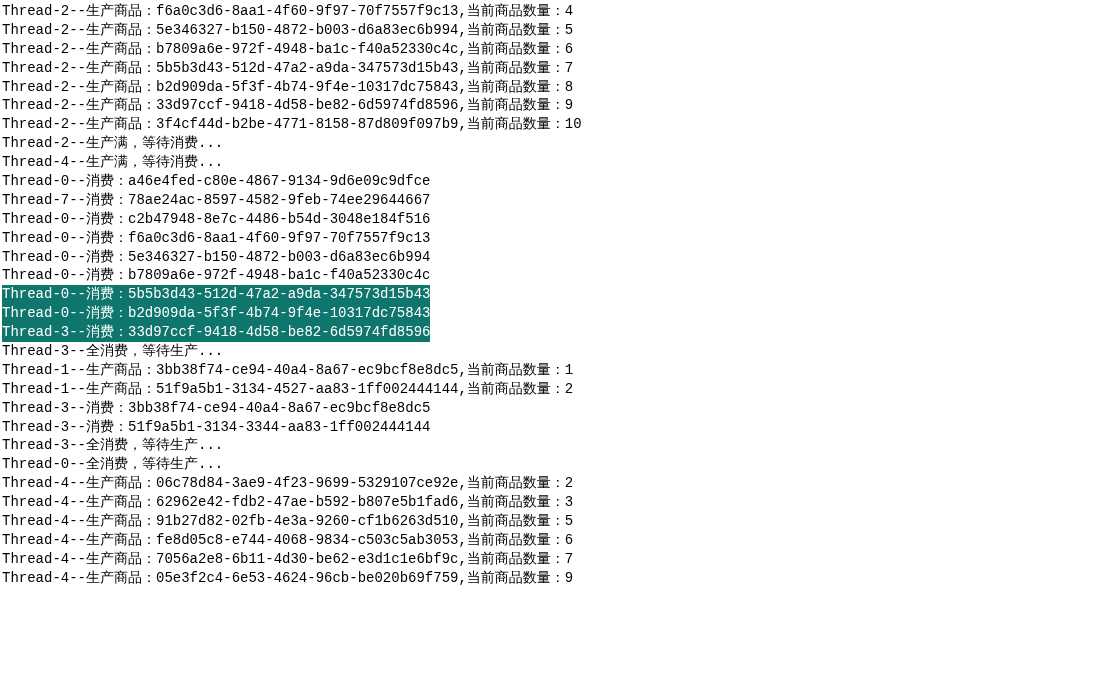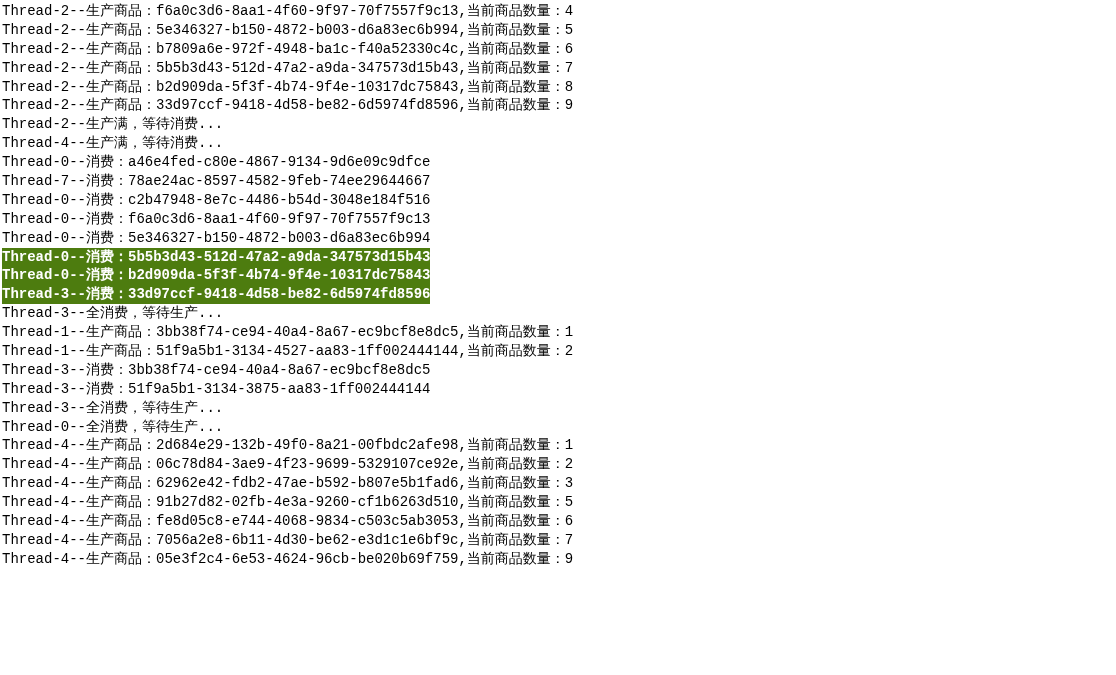--- a/index.html
+++ b/index.html
@@ -10,56 +10,56 @@
       line-height: 1.35;
       background: #ffffff;
       color: #000000;
       white-space: nowrap;
     }
     .log-line {
       padding: 0;
       margin: 0;
     }
     .highlighted {
-      background: #4d7c0f;
+      background: #0f766e;
       color: #ffffff;
       display: inline-block;
-      font-weight: bold;
     }
     .container {
       padding: 2px 0 0 2px;
     }
   </style>
 </head>
 <body>
 
 <div class="container" id="log-container">
 <div class="log-line">Thread-2--生产商品：f6a0c3d6-8aa1-4f60-9f97-70f7557f9c13,当前商品数量：4</div>
     <div class="log-line">Thread-2--生产商品：5e346327-b150-4872-b003-d6a83ec6b994,当前商品数量：5</div>
     <div class="log-line">Thread-2--生产商品：b7809a6e-972f-4948-ba1c-f40a52330c4c,当前商品数量：6</div>
     <div class="log-line">Thread-2--生产商品：5b5b3d43-512d-47a2-a9da-347573d15b43,当前商品数量：7</div>
     <div class="log-line">Thread-2--生产商品：b2d909da-5f3f-4b74-9f4e-10317dc75843,当前商品数量：8</div>
     <div class="log-line">Thread-2--生产商品：33d97ccf-9418-4d58-be82-6d5974fd8596,当前商品数量：9</div>
+    <div class="log-line">Thread-2--生产商品：3f4cf44d-b2be-4771-8158-87d809f097b9,当前商品数量：10</div>
     <div class="log-line">Thread-2--生产满，等待消费...</div>
     <div class="log-line">Thread-4--生产满，等待消费...</div>
     <div class="log-line">Thread-0--消费：a46e4fed-c80e-4867-9134-9d6e09c9dfce</div>
     <div class="log-line">Thread-7--消费：78ae24ac-8597-4582-9feb-74ee29644667</div>
     <div class="log-line">Thread-0--消费：c2b47948-8e7c-4486-b54d-3048e184f516</div>
     <div class="log-line">Thread-0--消费：f6a0c3d6-8aa1-4f60-9f97-70f7557f9c13</div>
     <div class="log-line">Thread-0--消费：5e346327-b150-4872-b003-d6a83ec6b994</div>
+    <div class="log-line">Thread-0--消费：b7809a6e-972f-4948-ba1c-f40a52330c4c</div>
     <div class="log-line"><span class="highlighted">Thread-0--消费：5b5b3d43-512d-47a2-a9da-347573d15b43</span></div>
     <div class="log-line"><span class="highlighted">Thread-0--消费：b2d909da-5f3f-4b74-9f4e-10317dc75843</span></div>
     <div class="log-line"><span class="highlighted">Thread-3--消费：33d97ccf-9418-4d58-be82-6d5974fd8596</span></div>
     <div class="log-line">Thread-3--全消费，等待生产...</div>
     <div class="log-line">Thread-1--生产商品：3bb38f74-ce94-40a4-8a67-ec9bcf8e8dc5,当前商品数量：1</div>
     <div class="log-line">Thread-1--生产商品：51f9a5b1-3134-4527-aa83-1ff002444144,当前商品数量：2</div>
     <div class="log-line">Thread-3--消费：3bb38f74-ce94-40a4-8a67-ec9bcf8e8dc5</div>
-    <div class="log-line">Thread-3--消费：51f9a5b1-3134-3875-aa83-1ff002444144</div>
+    <div class="log-line">Thread-3--消费：51f9a5b1-3134-3344-aa83-1ff002444144</div>
     <div class="log-line">Thread-3--全消费，等待生产...</div>
     <div class="log-line">Thread-0--全消费，等待生产...</div>
-    <div class="log-line">Thread-4--生产商品：2d684e29-132b-49f0-8a21-00fbdc2afe98,当前商品数量：1</div>
     <div class="log-line">Thread-4--生产商品：06c78d84-3ae9-4f23-9699-5329107ce92e,当前商品数量：2</div>
     <div class="log-line">Thread-4--生产商品：62962e42-fdb2-47ae-b592-b807e5b1fad6,当前商品数量：3</div>
     <div class="log-line">Thread-4--生产商品：91b27d82-02fb-4e3a-9260-cf1b6263d510,当前商品数量：5</div>
     <div class="log-line">Thread-4--生产商品：fe8d05c8-e744-4068-9834-c503c5ab3053,当前商品数量：6</div>
     <div class="log-line">Thread-4--生产商品：7056a2e8-6b11-4d30-be62-e3d1c1e6bf9c,当前商品数量：7</div>
     <div class="log-line">Thread-4--生产商品：05e3f2c4-6e53-4624-96cb-be020b69f759,当前商品数量：9</div>
   </div>
 
 </body></html>

